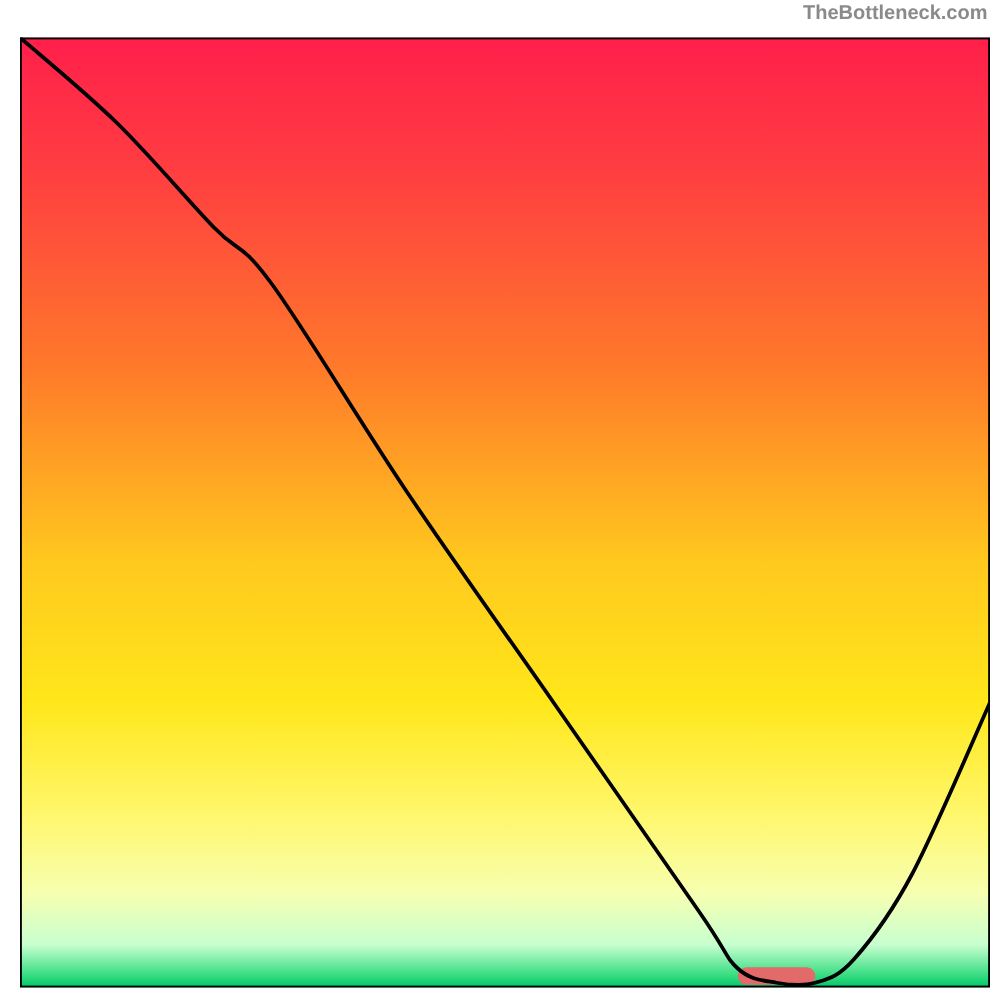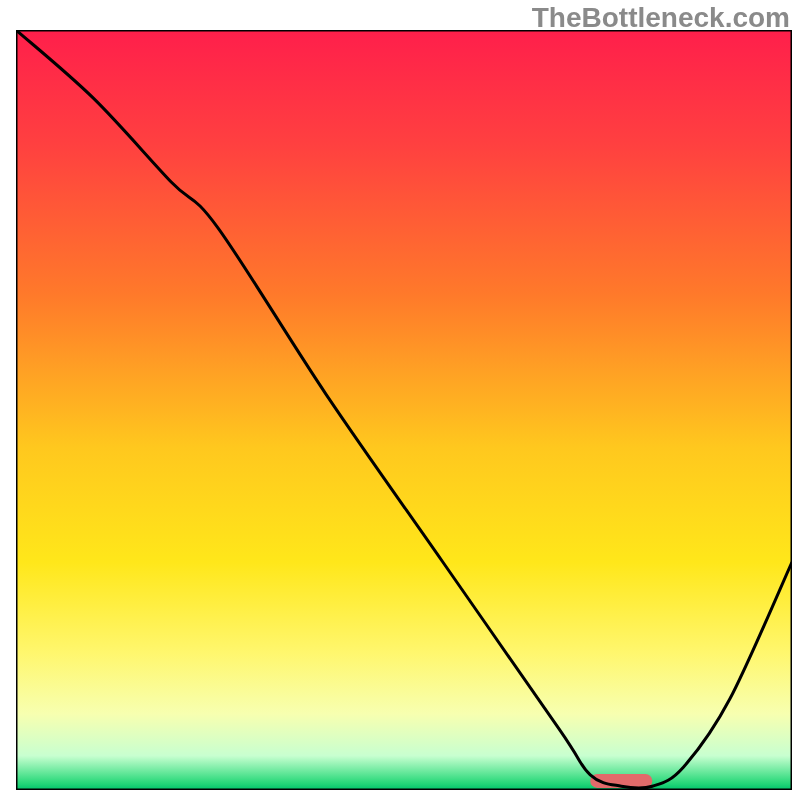--- a/index.html
+++ b/index.html
@@ -13,21 +13,21 @@
   .frame {
     position: relative;
     width: 800px;
     height: 800px;
   }
   .watermark {
     position: absolute;
     top: 2px;
     right: 10px;
     font-family: Arial, Helvetica, sans-serif;
-    font-size: 28px;
+    font-size: 16px;
     font-weight: bold;
     color: #8a8a8a;
     user-select: none;
   }
   .plot-wrap {
     position: absolute;
     left: 16px;
     top: 30px;
     width: 776px;
     height: 760px;

